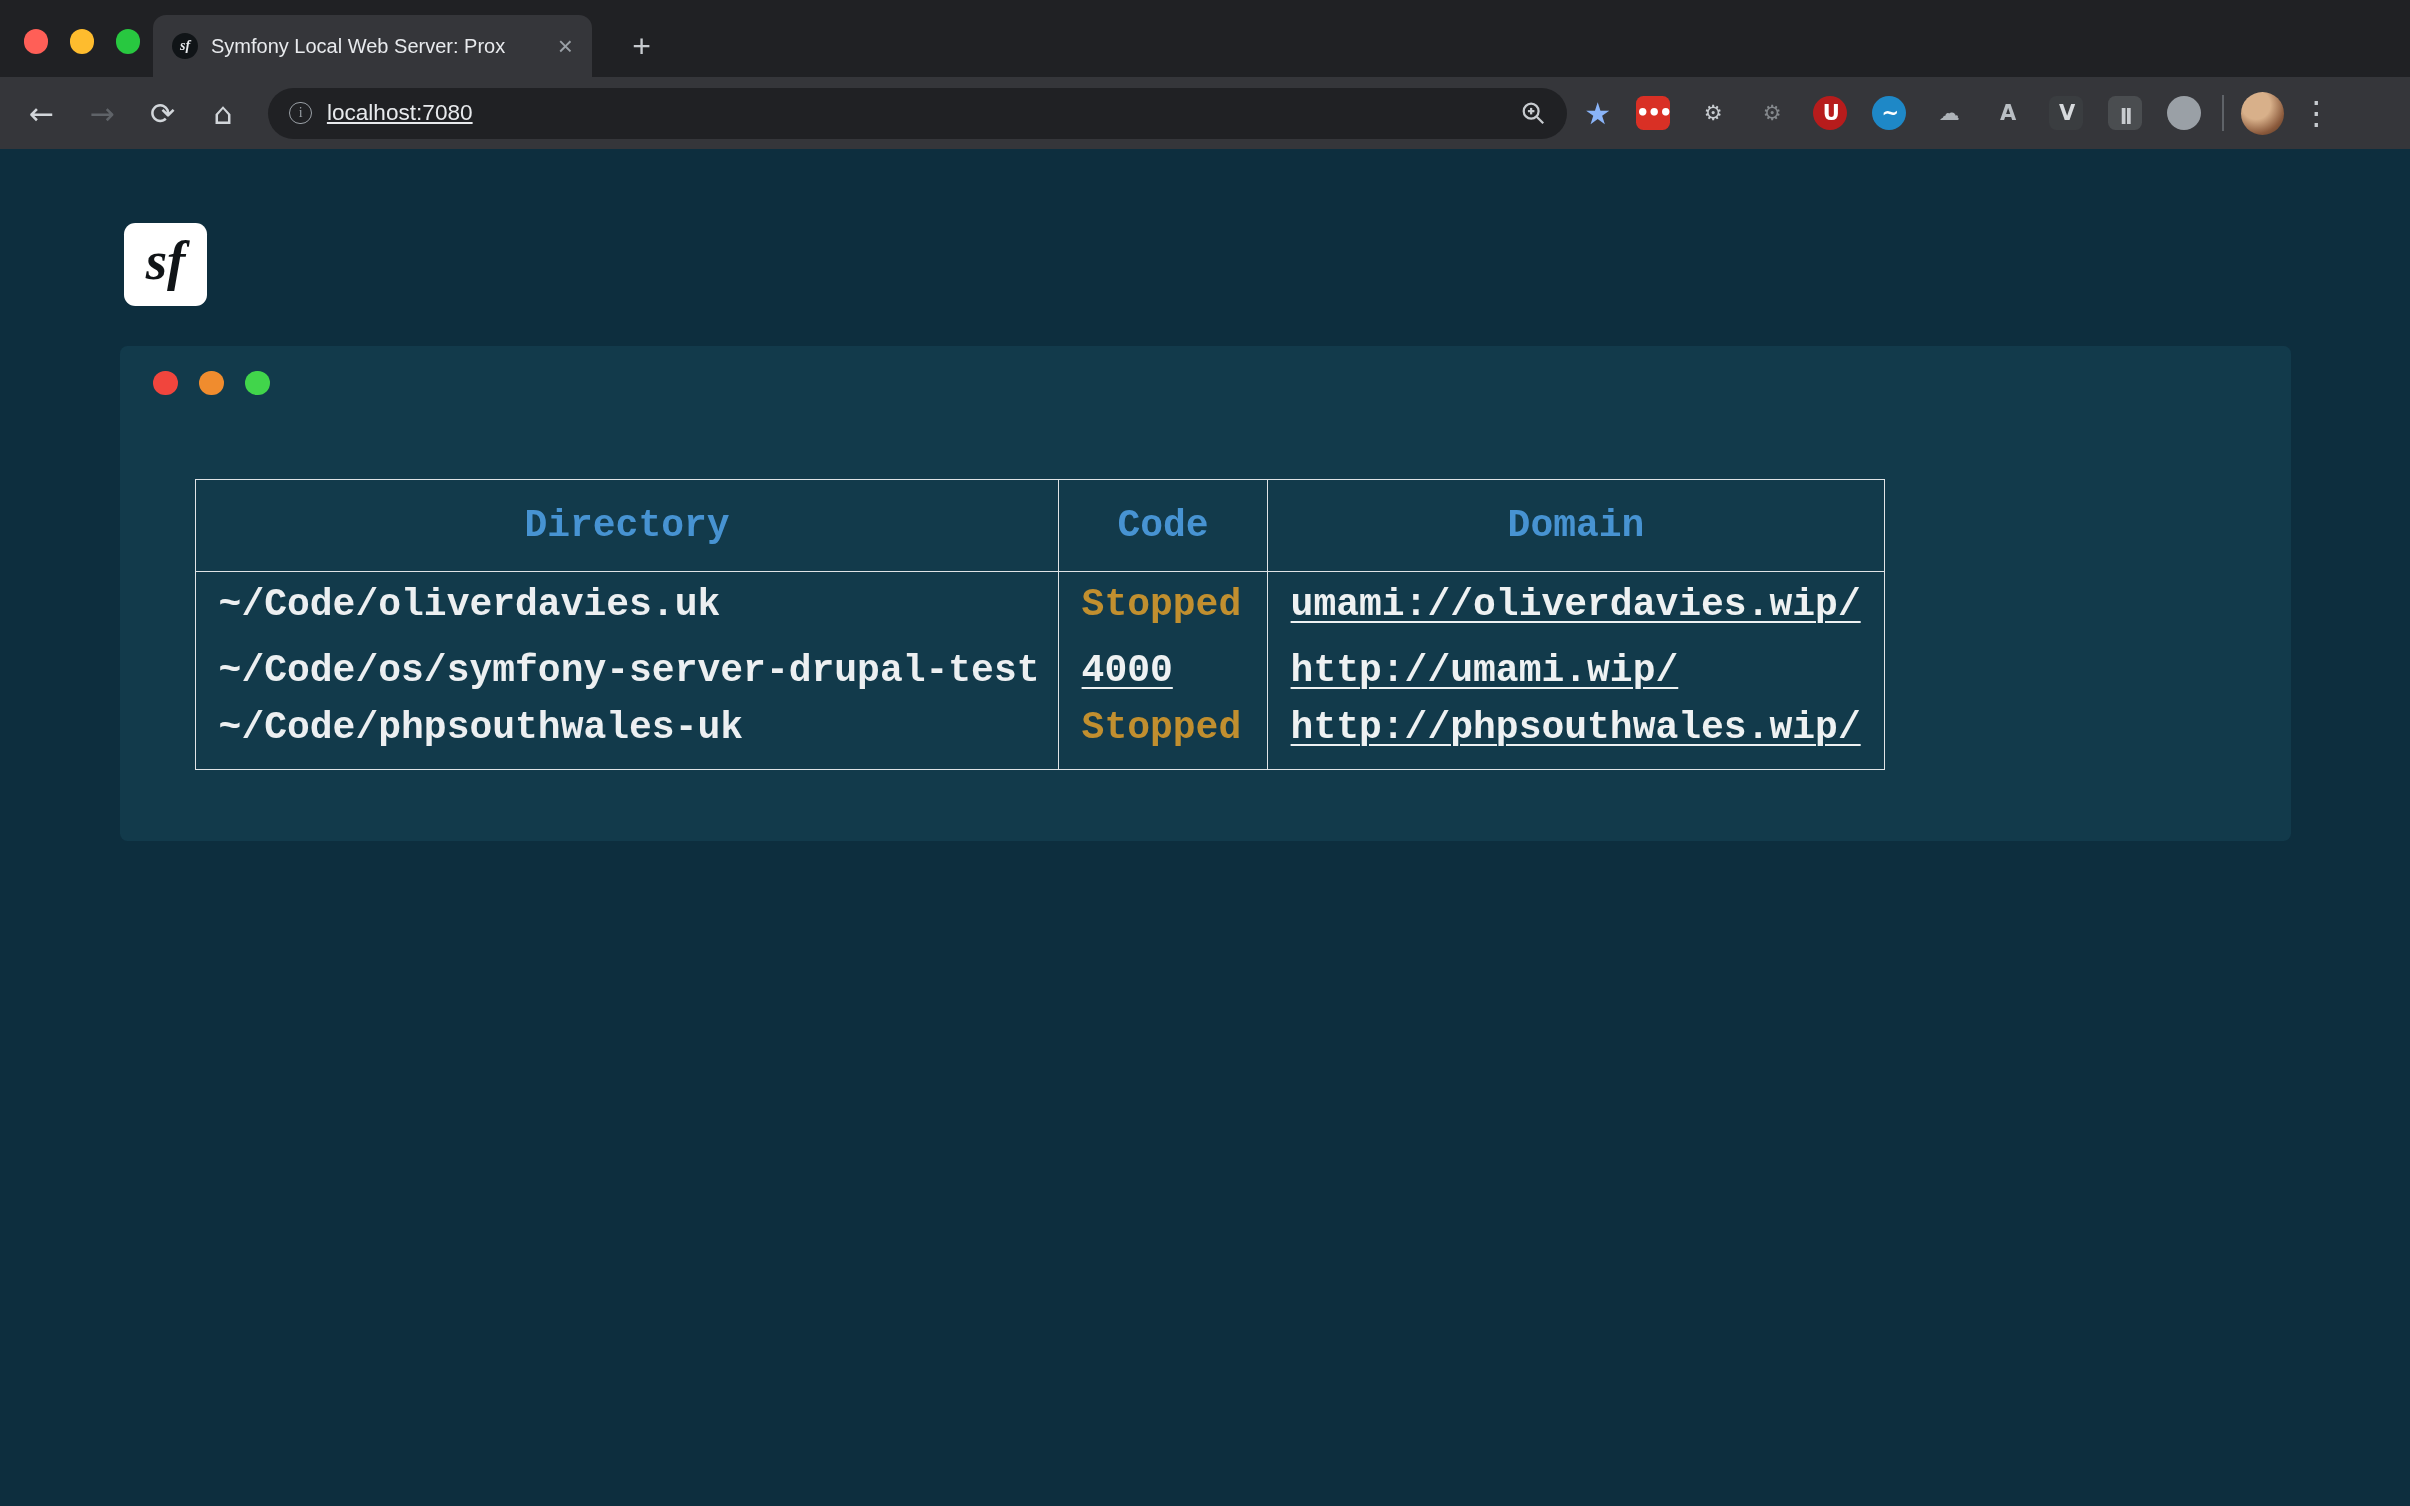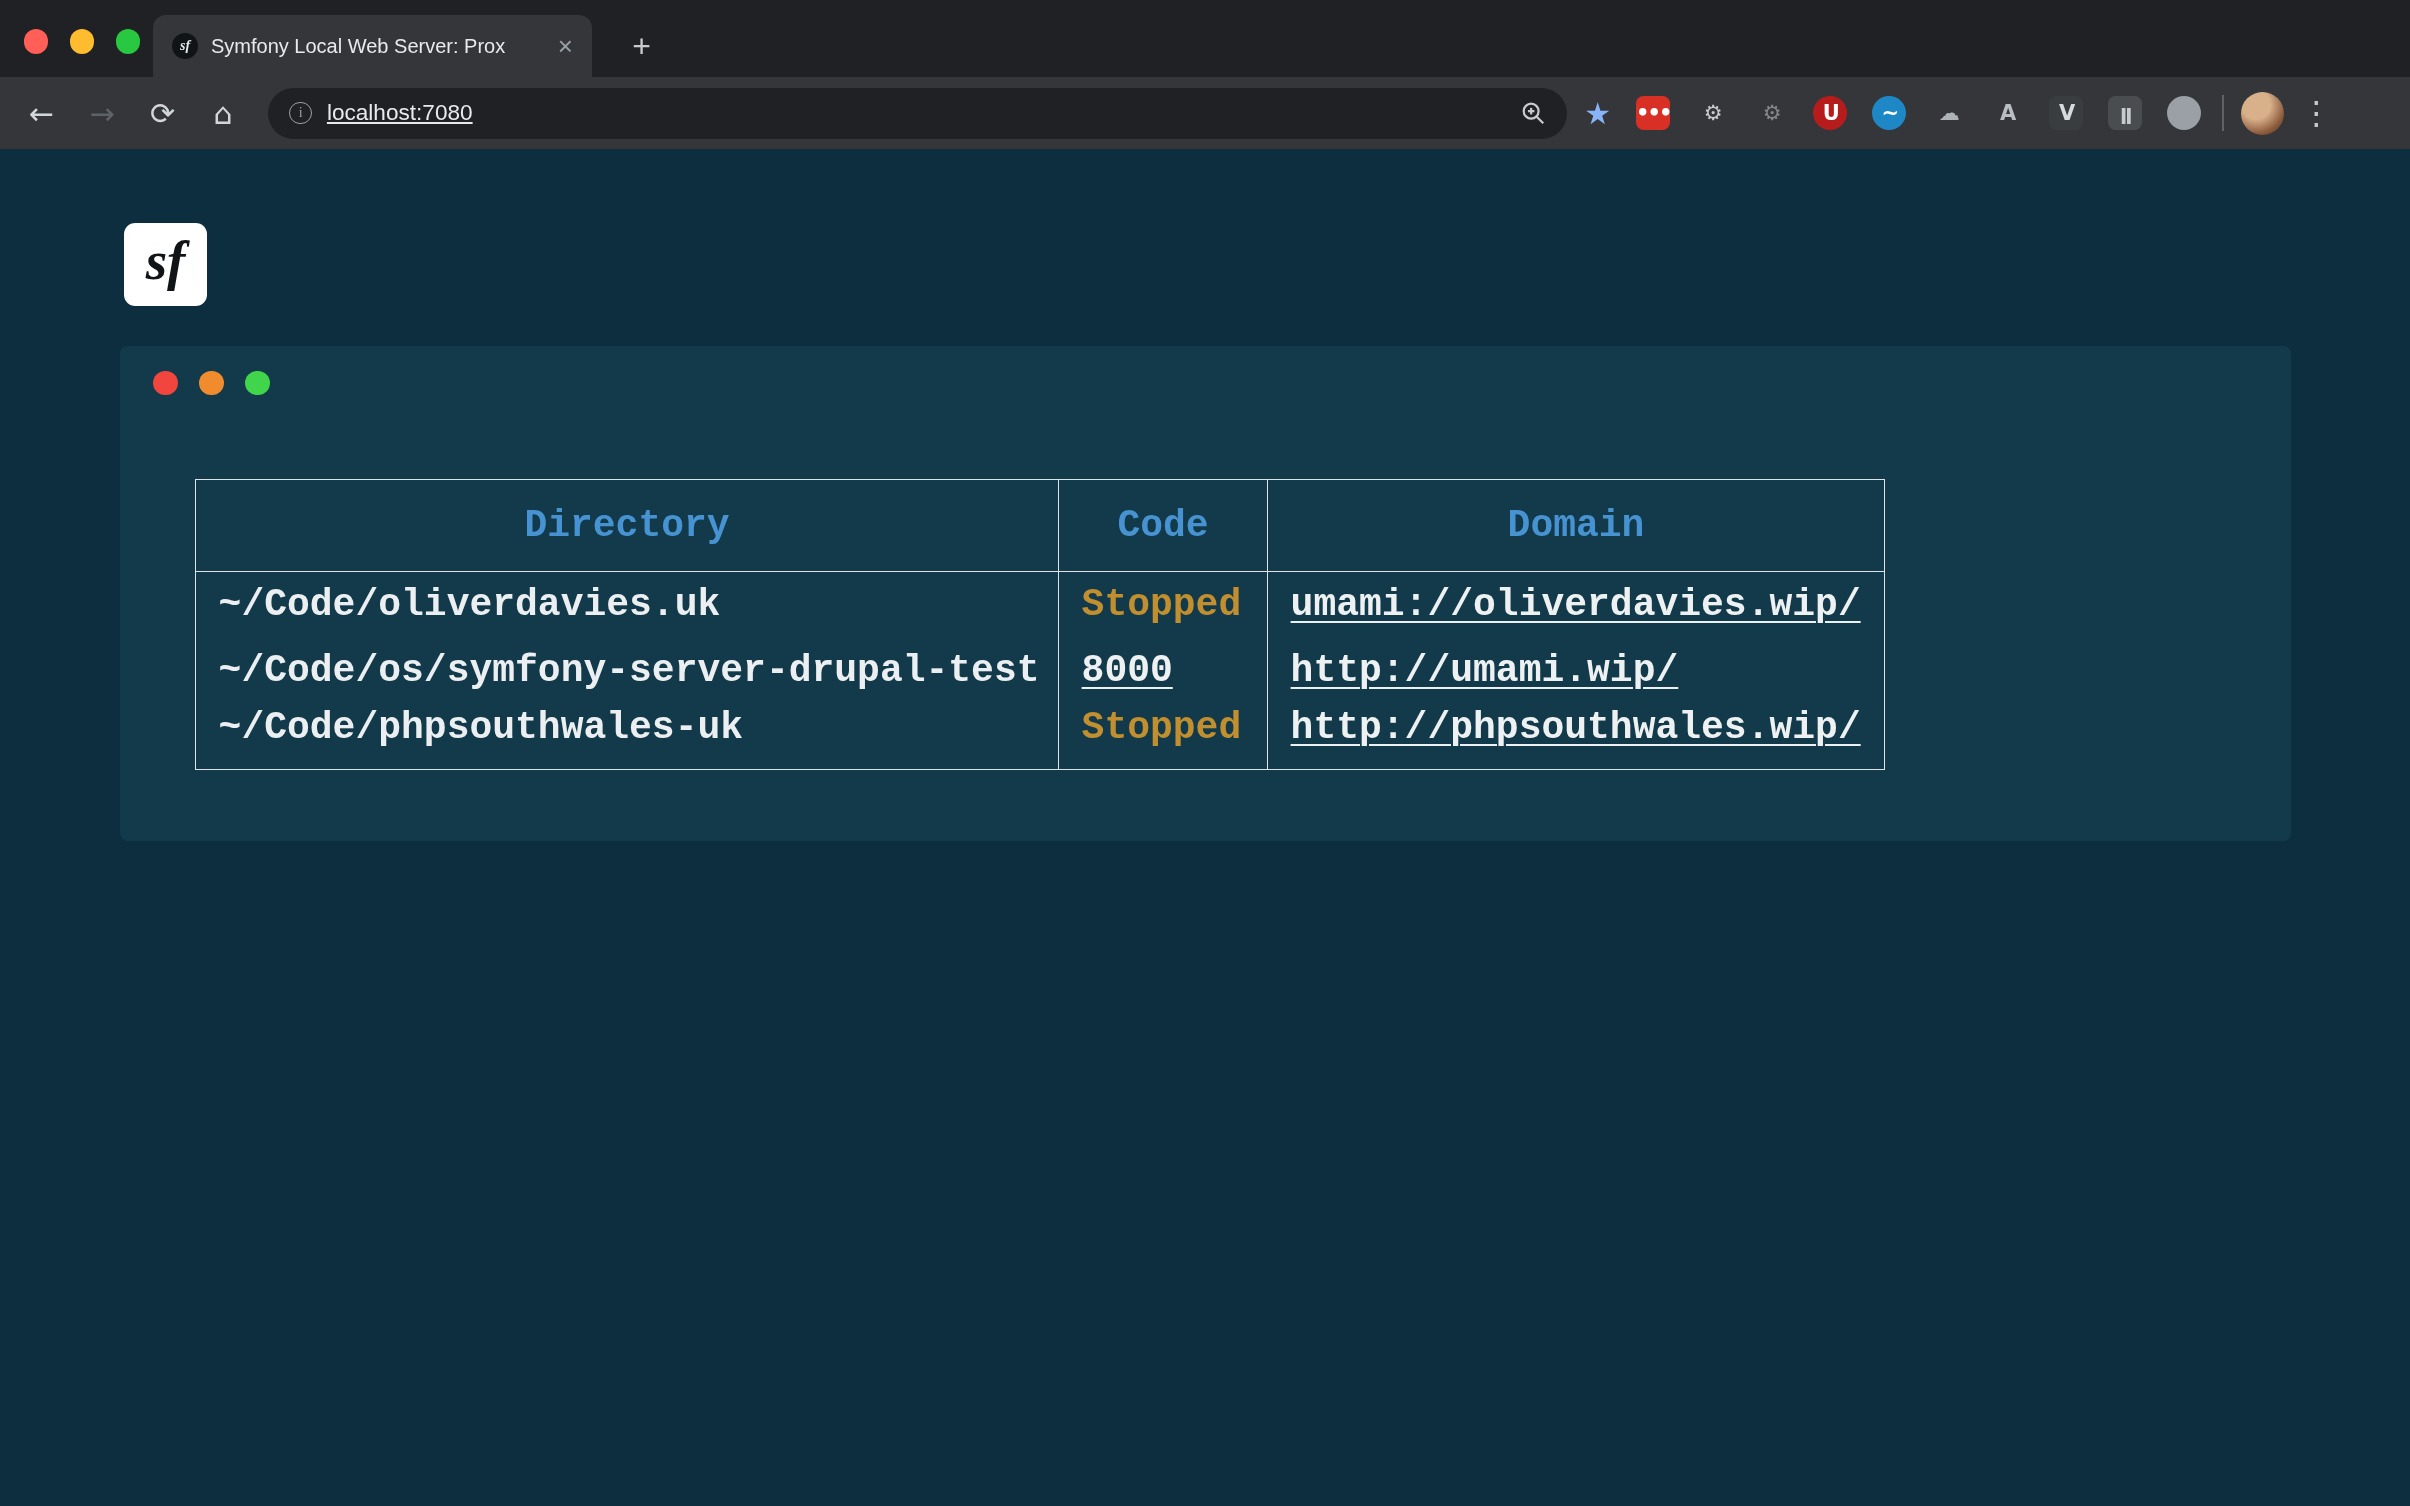--- a/index.html
+++ b/index.html
@@ -202,21 +202,21 @@
           </tr>
         </thead>
         <tbody>
           <tr>
             <td>~/Code/oliverdavies.uk</td>
             <td><span class="stopped">Stopped</span></td>
             <td><a class="tlink">umami://oliverdavies.wip/</a></td>
           </tr>
           <tr>
             <td>~/Code/os/symfony-server-drupal-test</td>
-            <td><a class="tlink">8000</a></td>
+            <td><a class="tlink">4000</a></td>
             <td><a class="tlink">http://umami.wip/</a></td>
           </tr>
           <tr>
             <td>~/Code/phpsouthwales-uk</td>
             <td><span class="stopped">Stopped</span></td>
             <td><a class="tlink">http://phpsouthwales.wip/</a></td>
           </tr>
         </tbody>
       </table>
     </div>

